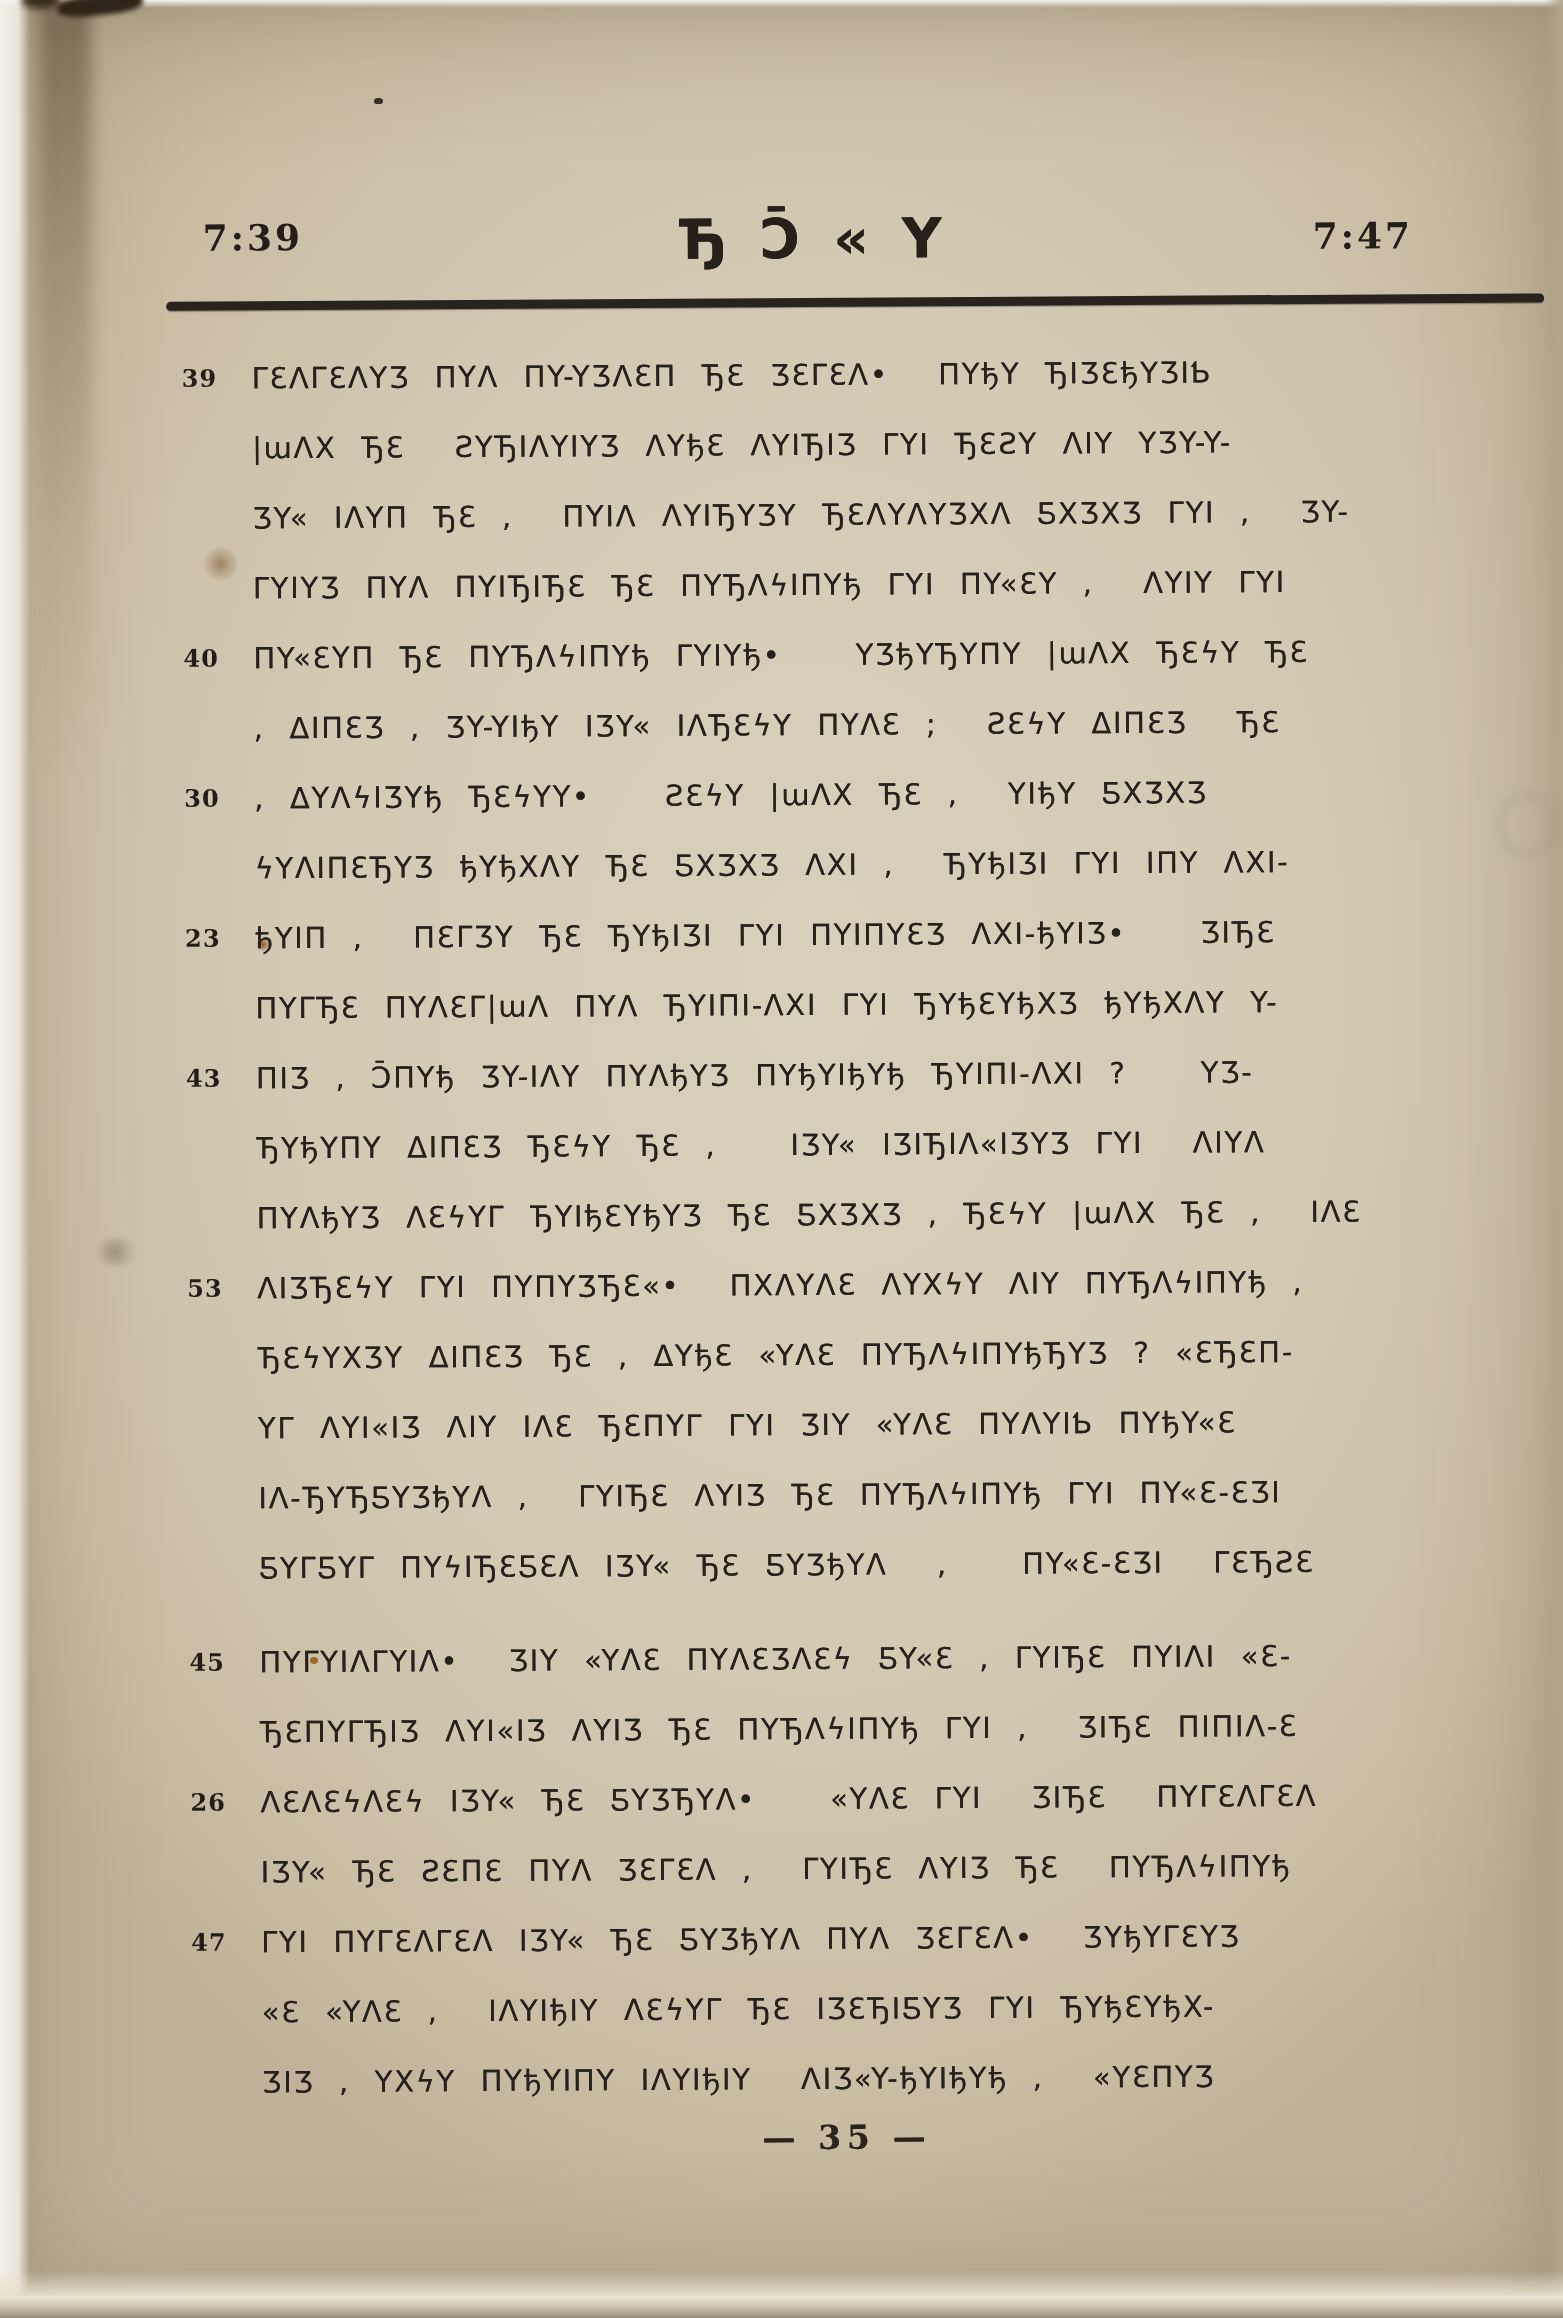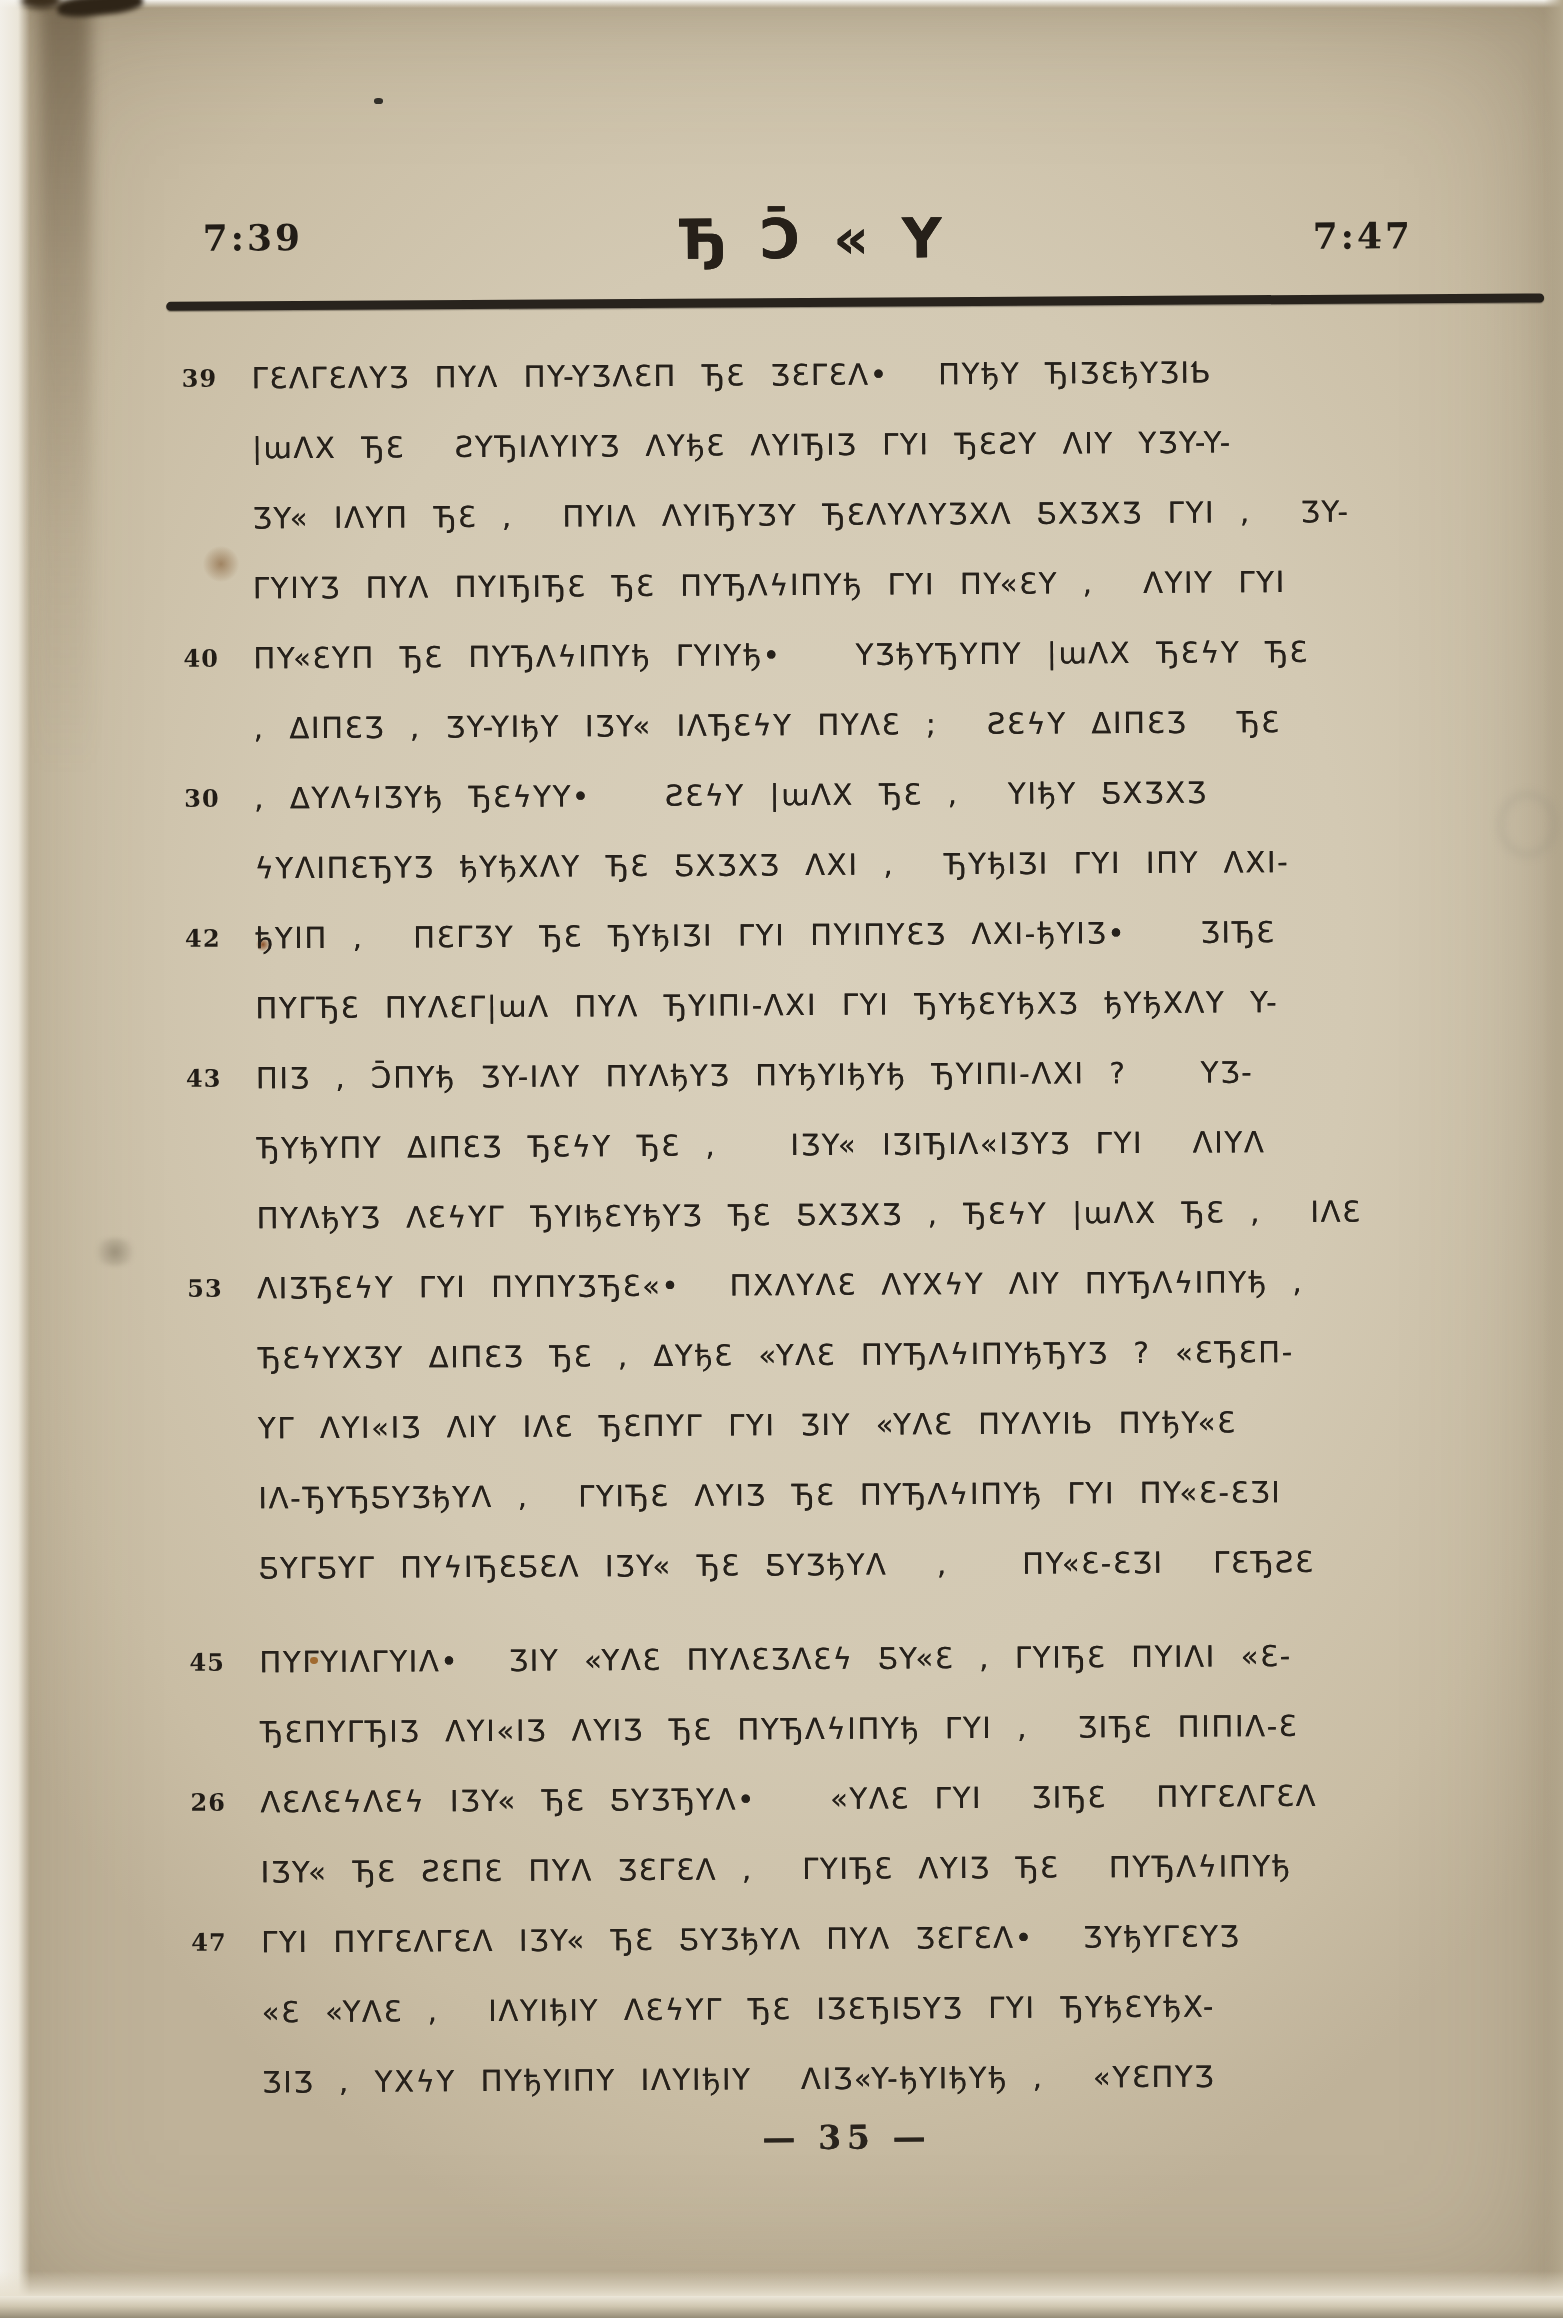--- a/index.html
+++ b/index.html
@@ -93,21 +93,21 @@
 
     <div class="textblock">
         <div class="line"><span class="vnum">39</span><span class="ltext">ΓƐΛΓƐΛYƷ ΠYΛ ΠY-YƷΛƐΠ ЂƐ ƷƐΓƐΛ•  ΠYђY ЂIƷƐђYƷIƄ</span></div>
         <div class="line"><span class="ltext">|ɯΛX ЂƐ  ƧYЂIΛYIYƷ ΛYђƐ ΛYIЂIƷ ΓYI ЂƐƧY ΛIY YƷY-Y-</span></div>
         <div class="line"><span class="ltext">ƷY« IΛYΠ ЂƐ ,  ΠYIΛ ΛYIЂYƷY ЂƐΛYΛYƷXΛ ƼXƷXƷ ΓYI ,  ƷY-</span></div>
         <div class="line"><span class="ltext">ΓYIYƷ ΠYΛ ΠYIЂIЂƐ ЂƐ ΠYЂΛϟIΠYђ ΓYI ΠY«ƐY ,  ΛYIY ΓYI</span></div>
         <div class="line"><span class="vnum">40</span><span class="ltext">ΠY«ƐYΠ ЂƐ ΠYЂΛϟIΠYђ ΓYIYђ•   YƷђYЂYΠY |ɯΛX ЂƐϟY ЂƐ</span></div>
         <div class="line"><span class="ltext">, ΔIΠƐƷ , ƷY-YIђY IƷY« IΛЂƐϟY ΠYΛƐ ;  ƧƐϟY ΔIΠƐƷ  ЂƐ</span></div>
         <div class="line"><span class="vnum">30</span><span class="ltext">, ΔYΛϟIƷYђ ЂƐϟYY•   ƧƐϟY |ɯΛX ЂƐ ,  YIђY ƼXƷXƷ</span></div>
         <div class="line"><span class="ltext">ϟYΛIΠƐЂYƷ ђYђXΛY ЂƐ ƼXƷXƷ ΛXI ,  ЂYђIƷI ΓYI IΠY ΛXI-</span></div>
-        <div class="line"><span class="vnum">42</span><span class="ltext">ђYIΠ ,  ΠƐΓƷY ЂƐ ЂYђIƷI ΓYI ΠYIΠYƐƷ ΛXI-ђYIƷ•   ƷIЂƐ</span></div>
+        <div class="line"><span class="vnum">23</span><span class="ltext">ђYIΠ ,  ΠƐΓƷY ЂƐ ЂYђIƷI ΓYI ΠYIΠYƐƷ ΛXI-ђYIƷ•   ƷIЂƐ</span></div>
         <div class="line"><span class="ltext">ΠYΓЂƐ ΠYΛƐΓ|ɯΛ ΠYΛ ЂYIΠI-ΛXI ΓYI ЂYђƐYђXƷ ђYђXΛY Y-</span></div>
         <div class="line"><span class="vnum">43</span><span class="ltext">ΠIƷ , Ɔ̄ΠYђ ƷY-IΛY ΠYΛђYƷ ΠYђYIђYђ ЂYIΠI-ΛXI ?   YƷ-</span></div>
         <div class="line"><span class="ltext">ЂYђYΠY ΔIΠƐƷ ЂƐϟY ЂƐ ,   IƷY« IƷIЂIΛ«IƷYƷ ΓYI  ΛIYΛ</span></div>
         <div class="line"><span class="ltext">ΠYΛђYƷ ΛƐϟYΓ ЂYIђƐYђYƷ ЂƐ ƼXƷXƷ , ЂƐϟY |ɯΛX ЂƐ ,  IΛƐ</span></div>
         <div class="line"><span class="vnum">53</span><span class="ltext">ΛIƷЂƐϟY ΓYI ΠYΠYƷЂƐ«•  ΠXΛYΛƐ ΛYXϟY ΛIY ΠYЂΛϟIΠYђ ,</span></div>
         <div class="line"><span class="ltext">ЂƐϟYXƷY ΔIΠƐƷ ЂƐ , ΔYђƐ «YΛƐ ΠYЂΛϟIΠYђЂYƷ ? «ƐЂƐΠ-</span></div>
         <div class="line"><span class="ltext">YΓ ΛYI«IƷ ΛIY IΛƐ ЂƐΠYΓ ΓYI ƷIY «YΛƐ ΠYΛYIƄ ΠYђY«Ɛ</span></div>
         <div class="line"><span class="ltext">IΛ-ЂYЂƼYƷђYΛ ,  ΓYIЂƐ ΛYIƷ ЂƐ ΠYЂΛϟIΠYђ ΓYI ΠY«Ɛ-ƐƷI</span></div>
         <div class="line"><span class="ltext">ƼYΓƼYΓ ΠYϟIЂƐƼƐΛ IƷY« ЂƐ ƼYƷђYΛ  ,   ΠY«Ɛ-ƐƷI  ΓƐЂƧƐ</span></div>
         <div class="line gap-before"><span class="vnum">45</span><span class="ltext">ΠYΓYIΛΓYIΛ•  ƷIY «YΛƐ ΠYΛƐƷΛƐϟ ƼY«Ɛ , ΓYIЂƐ ΠYIΛI «Ɛ-</span></div>

